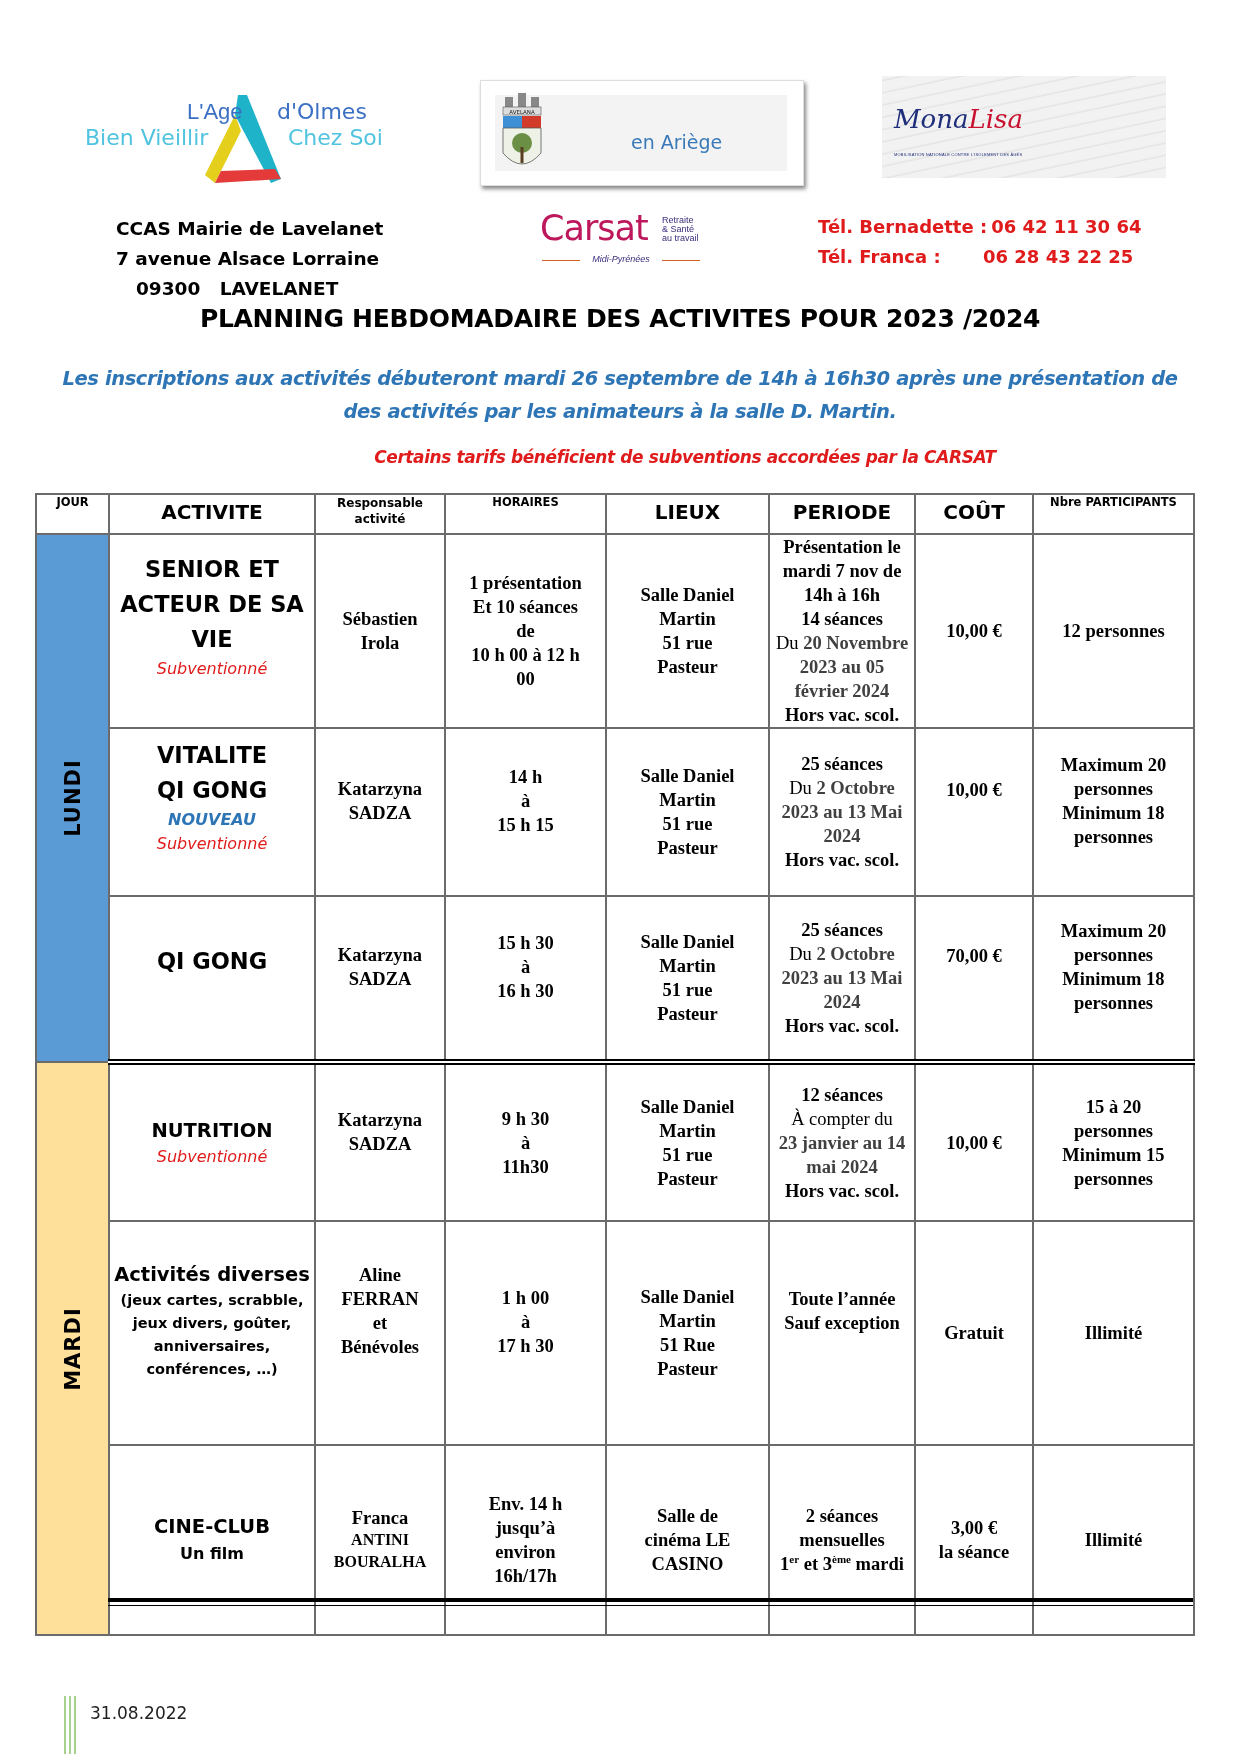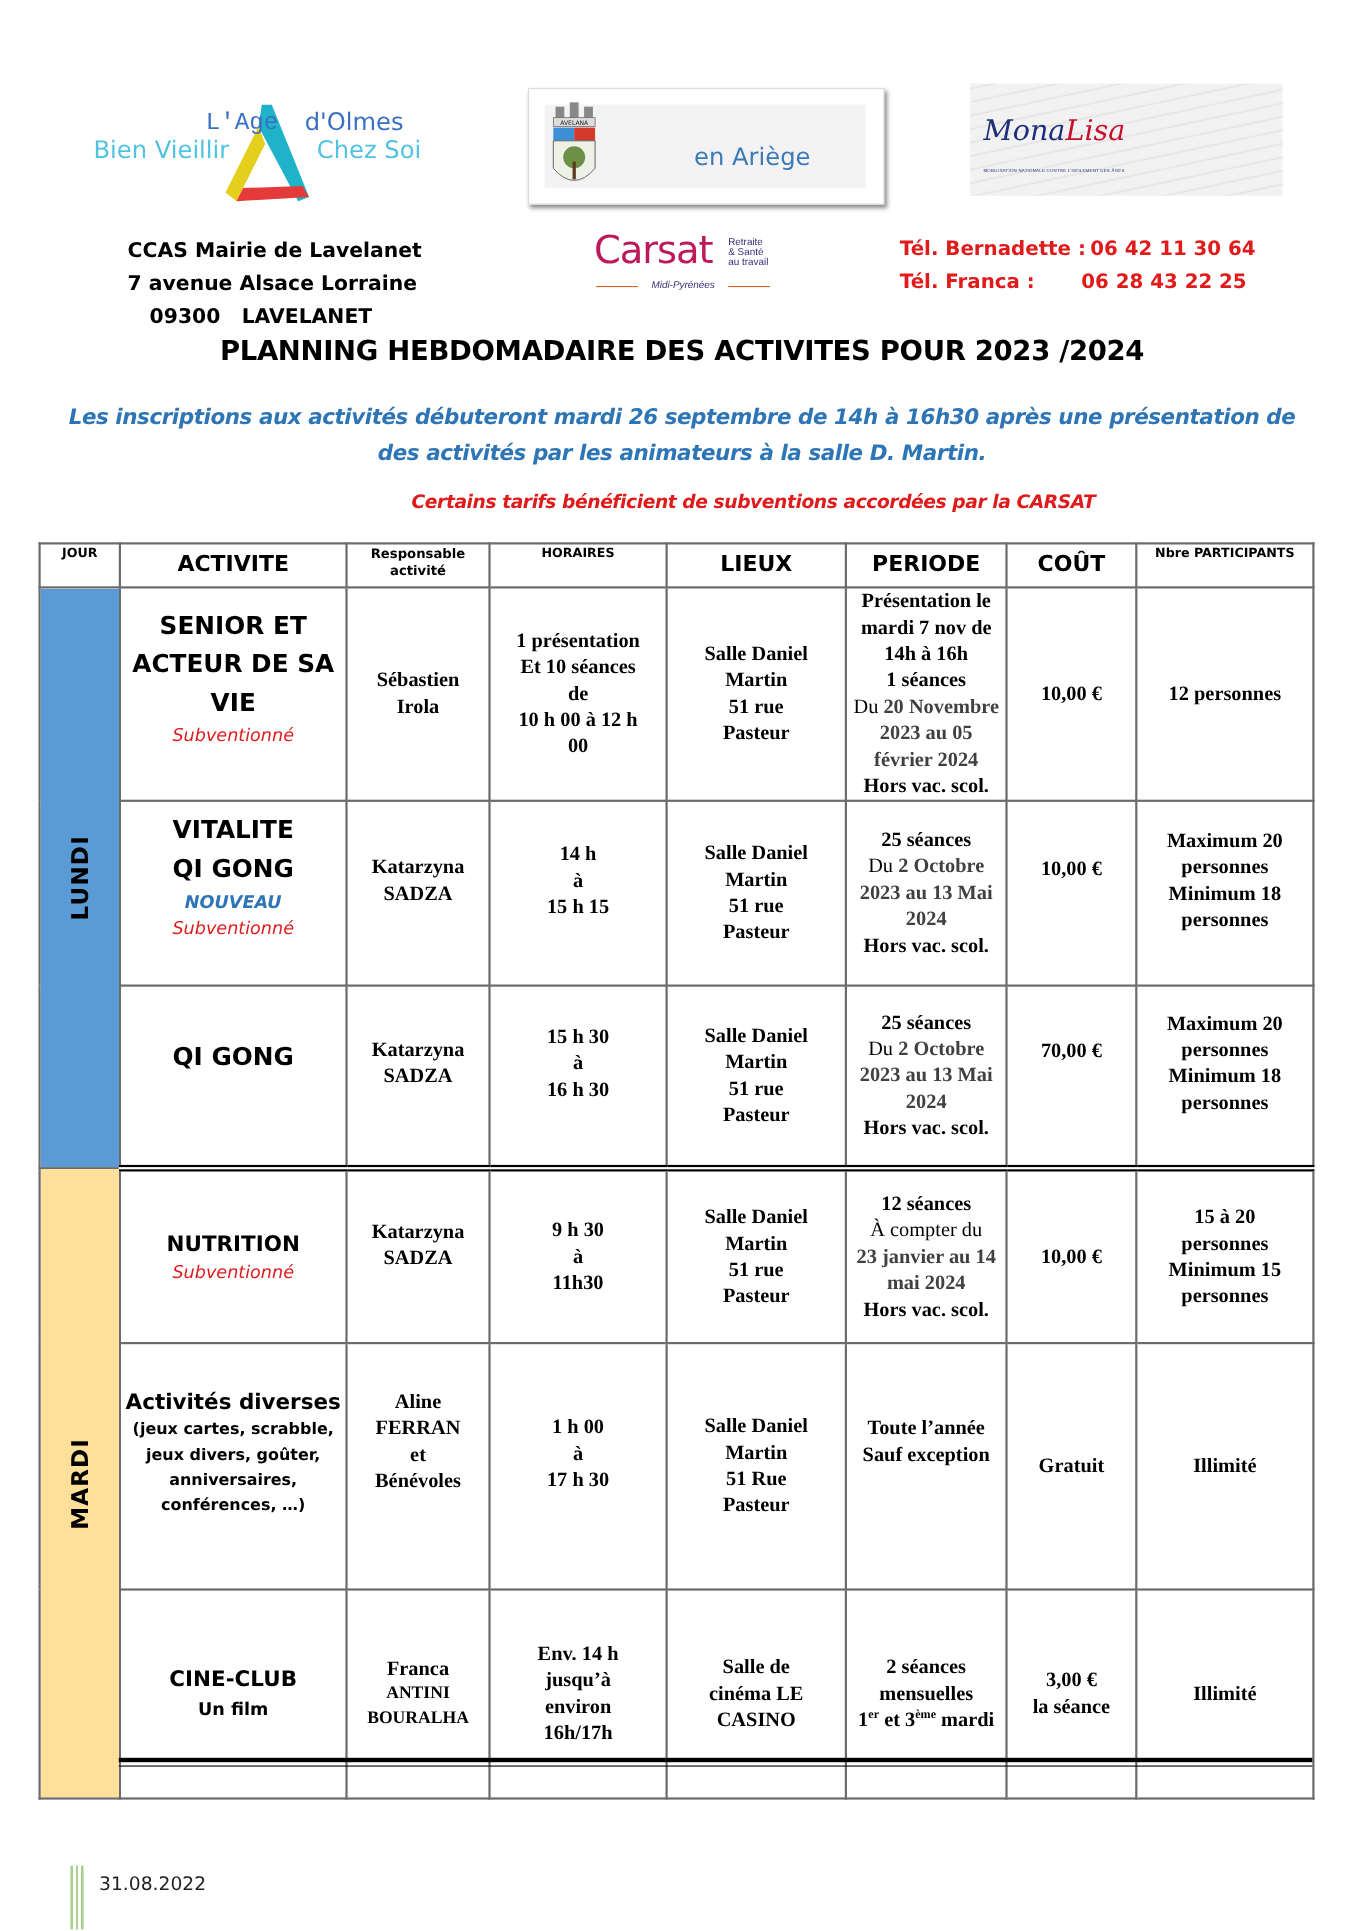--- a/index.html
+++ b/index.html
@@ -1,31 +1,31 @@
 <!DOCTYPE html>
 <html><head>
 <meta charset="utf-8">
 <style>
   html, body { margin: 0; padding: 0; background: #ffffff; }
   body { width: 1240px; height: 1755px; position: relative; overflow: hidden; font-family: "Liberation Sans", sans-serif; color: #000; }
   .abs { position: absolute; }
 
   
   .logo-age { left: 85px; top: 95px; width: 300px; height: 100px; }
-  .logo-age .t1 { position: absolute; left: 102px; top: 4px; font-size: 22px; color: #3a6fc4; font-family: Liberation Mono, monospace; }
+  .logo-age .t1 { position: absolute; left: 102px; top: 4px; font-size: 22px; color: #3a6fc4; font-family: Liberation Sans, sans-serif; }
   .logo-age .t2 { position: absolute; left: 192px; top: 4px; font-size: 22px; color: #3a6fc4; font-family: "DejaVu Sans", sans-serif; }
   .logo-age .t3 { position: absolute; left: 0px; top: 30px; font-size: 22px; color: #4fc3df; font-family: "DejaVu Sans", sans-serif; }
   .logo-age .t4 { position: absolute; left: 203px; top: 30px; font-size: 22px; color: #4fc3df; font-family: "DejaVu Sans", sans-serif; }
   .logo-age svg { position: absolute; left: 108px; top: 0; }
 
   
   .logo-lav { left: 480px; top: 80px; width: 322px; height: 104px; background: #fff; box-shadow: 2px 3px 4px #888; border: 1px solid #ddd; }
   .logo-lav .inner { position: absolute; left: 14px; top: 14px; width: 292px; height: 76px; background: #f3f3f3; }
   .logo-lav .name { position: absolute; left: 80px; top: 6px; font-size: 36px; letter-spacing: 2px; color: #111; font-family: "DejaVu Sans", sans-serif; }
-  .logo-lav .sub { position: absolute; left: 150px; top: 50px; font-size: 22px; color: #3a7ab8; font-family: "DejaVu Sans", sans-serif; }
+  .logo-lav .sub { position: absolute; left: 150px; top: 50px; font-size: 19px; color: #3a7ab8; font-family: "DejaVu Sans", sans-serif; }
   .logo-lav svg { position: absolute; left: 18px; top: 2px; }
 
   
   .logo-mona { left: 882px; top: 76px; width: 284px; height: 102px; background: repeating-linear-gradient(-12deg, #f2f2f2 0px, #f2f2f2 9px, #e4e4e4 10px, #f2f2f2 12px); }
   .logo-mona .sig { position: absolute; left: 12px; top: 28px; font-family: "DejaVu Serif", serif; font-style: italic; font-size: 26px; color: #1f2e7a; }
   .logo-mona .sig span { color: #c8102e; }
   .logo-mona .tiny { position: absolute; left: 12px; top: 76px; font-size: 4px; color: #1f2e7a; letter-spacing: 0.2px; }
 
   
   .address { left: 116px; top: 214px; font-family: "DejaVu Sans", sans-serif; font-weight: bold; font-size: 18.5px; line-height: 30px; }
@@ -197,21 +197,21 @@
     <td class="serif">
       <span class="line">Salle Daniel</span>
       <span class="line">Martin</span>
       <span class="line">51 rue</span>
       <span class="line">Pasteur</span>
     </td>
     <td class="serif">
       <span class="line">Présentation le</span>
       <span class="line">mardi 7 nov de</span>
       <span class="line">14h à 16h</span>
-      <span class="line">1 séances</span>
+      <span class="line">14 séances</span>
       <span class="line"><span class="normal">Du</span> <span class="red">20 Novembre</span></span>
       <span class="line red">2023 au 05</span>
       <span class="line red">février 2024</span>
       <span class="line">Hors vac. scol.</span>
     </td>
     <td class="serif">10,00 €</td>
     <td class="serif">
       <span class="line">12 personnes</span>
     </td>
   </tr>

